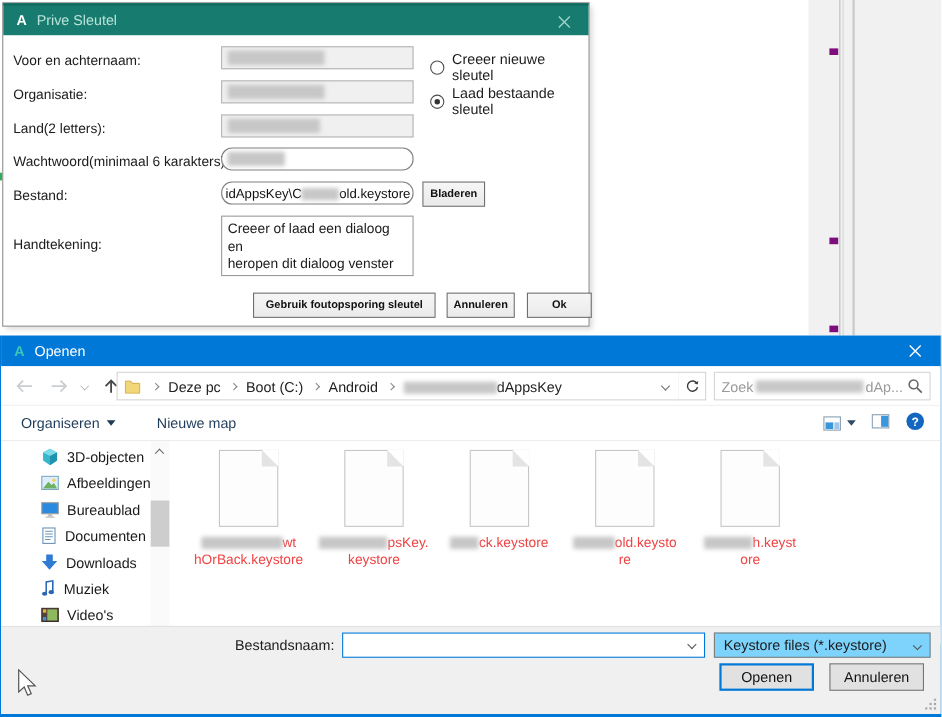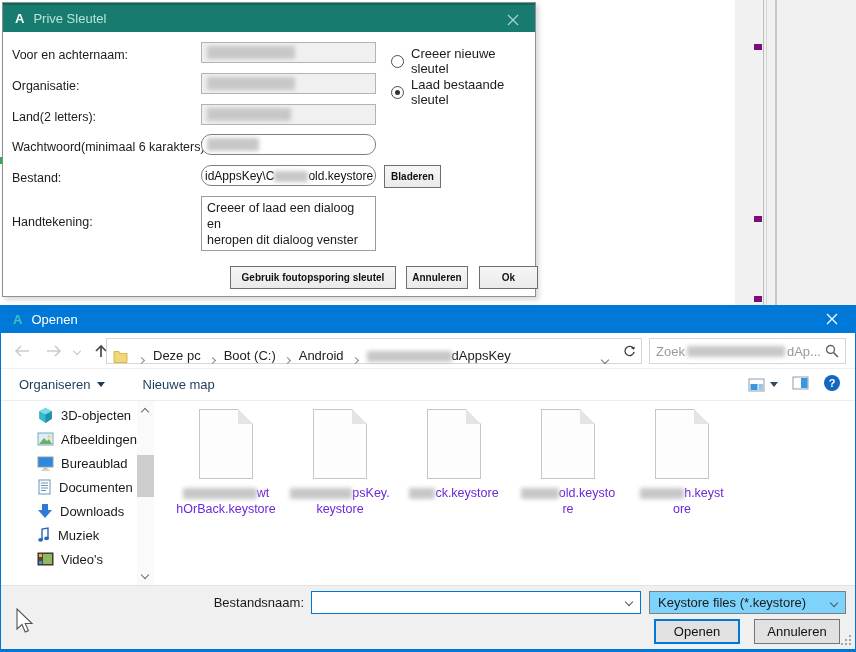--- a/index.html
+++ b/index.html
@@ -52,21 +52,21 @@
   .open-dialog { position:absolute; left:0; top:305px; width:856px; height:347px; background:#fff;
     border-left:1px solid #0078d7; border-right:1px solid #0078d7; border-bottom:3px solid #0078d7; }
   .od-titlebar { position:absolute; left:0; top:0; right:0; height:28px; background:#0078d7; display:flex; align-items:center; }
   .od-title-icon { color:#38c7b6; font-weight:bold; font-size:13px; margin-left:12px; }
   .od-title-text { color:#fff; font-size:13px; margin-left:9px; }
   .od-close { position:absolute; right:13px; top:4px; width:20px; height:20px; display:flex; align-items:center; justify-content:center; }
 
   .od-nav { position:absolute; left:0; top:28px; right:0; height:36px; background:#fff; display:flex; align-items:center; border-bottom:1px solid #f0f0f0; }
   .nav-ico { flex:none; display:flex; align-items:center; justify-content:center; }
   .addr-bar { position:absolute; left:105px; top:5px; width:512px; height:26px; border:1px solid #d6d6d6; background:#fff;
-    display:flex; align-items:flex-end; font-size:13px; color:#222; }
+    display:flex; align-items:center; font-size:13px; color:#222; }
   .crumb { padding:0 2px; white-space:nowrap; }
   .crumb-sep { width:5px; height:5px; border-right:1.4px solid #8a8a8a; border-bottom:1.4px solid #8a8a8a; transform:rotate(-45deg); margin:0 7px; flex:none; }
   .addr-redact { width:85px; height:11px; }
   .addr-chev { margin-left:auto; margin-right:9px; width:6px; height:6px; border-right:1.4px solid #707070; border-bottom:1.4px solid #707070; transform:rotate(45deg); flex:none; }
   .refresh-box { position:absolute; left:616px; top:5px; width:25px; height:26px; border:1px solid #d6d6d6; border-left:none; background:#fff; display:flex; align-items:center; justify-content:center; }
   .search-box { position:absolute; left:648px; top:5px; width:197px; height:26px; border:1px solid #d6d6d6; background:#fff;
     display:flex; align-items:center; font-size:13px; color:#9a9a9a; padding:0 6px; }
   .search-redact { width:98px; height:11px; margin:0 2px; }
   .search-box svg { margin-left:auto; }
 
@@ -87,24 +87,24 @@
   .sb-scroll .up { top:8px; transform:rotate(-135deg); }
   .sb-scroll .down { bottom:8px; transform:rotate(45deg); }
   .sb-thumb { position:absolute; left:0; top:54px; width:17px; height:42px; background:#cdcdcd; }
 
   .od-files { position:absolute; left:153px; top:0; right:0; height:100%; }
   .file-tile { position:absolute; top:8px; width:112px; text-align:center; }
   .ft1{left:16px;} .ft2{left:130px;} .ft3{left:244px;} .ft4{left:358px;} .ft5{left:472px;}
   .file-icon { position:relative; width:54px; height:70px; margin:0 auto 6px auto; background:#fdfdfd; border:1px solid #c6c6c6; }
   .file-icon::after { content:''; position:absolute; top:-1px; right:-1px; width:0; height:0; border-top:15px solid #fff; border-left:15px solid transparent; }
   .file-icon::before { content:''; position:absolute; top:-1px; right:-1px; width:0; height:0; border-bottom:15px solid #e4e4e4; border-right:15px solid transparent; z-index:1; }
-  .file-label { font-size:12.5px; line-height:16px; color:#6d28d9; }
+  .file-label { font-size:12.5px; line-height:16px; color:#ef4444; }
   .file-label .redact { height:11px; }
 
-  .od-footer { position:absolute; left:0; right:0; bottom:0; height:64px; background:#f0f0f0; border-top:1px solid #e2e2e2; }
+  .od-footer { position:absolute; left:0; right:0; bottom:0; height:80px; background:#f0f0f0; border-top:1px solid #e2e2e2; }
   .fn-label { position:absolute; right:551px; top:9px; font-size:13px; color:#1b1b1b; white-space:nowrap; }
   .fn-combo { position:absolute; left:310px; top:5px; width:330px; height:23px; border:1px solid #0078d7; background:#fff; }
   .fn-combo input { position:absolute; left:3px; top:1px; width:300px; height:19px; border:none; outline:none; font-size:13px; font-family:"Liberation Sans",sans-serif; background:transparent; }
   .fn-chev { position:absolute; right:8px; top:7px; width:6px; height:6px; border-right:1.4px solid #555; border-bottom:1.4px solid #555; transform:rotate(45deg); }
   .filter-combo { position:absolute; left:648px; top:5px; width:197px; height:23px; border:1px solid #7f7f7f; background:#7dd3fc;
     display:flex; align-items:center; font-size:13px; padding-left:8px; }
   .btn-open { position:absolute; left:653px; top:33px; width:86px; height:25px; background:#e1e1e1; border:2px solid #0078d7;
     font-size:13px; font-family:"Liberation Sans",sans-serif; color:#111; }
   .btn-cancel { position:absolute; left:753px; top:33px; width:86px; height:25px; background:#e1e1e1; border:1px solid #767676;
     font-size:13px; font-family:"Liberation Sans",sans-serif; color:#111; }

